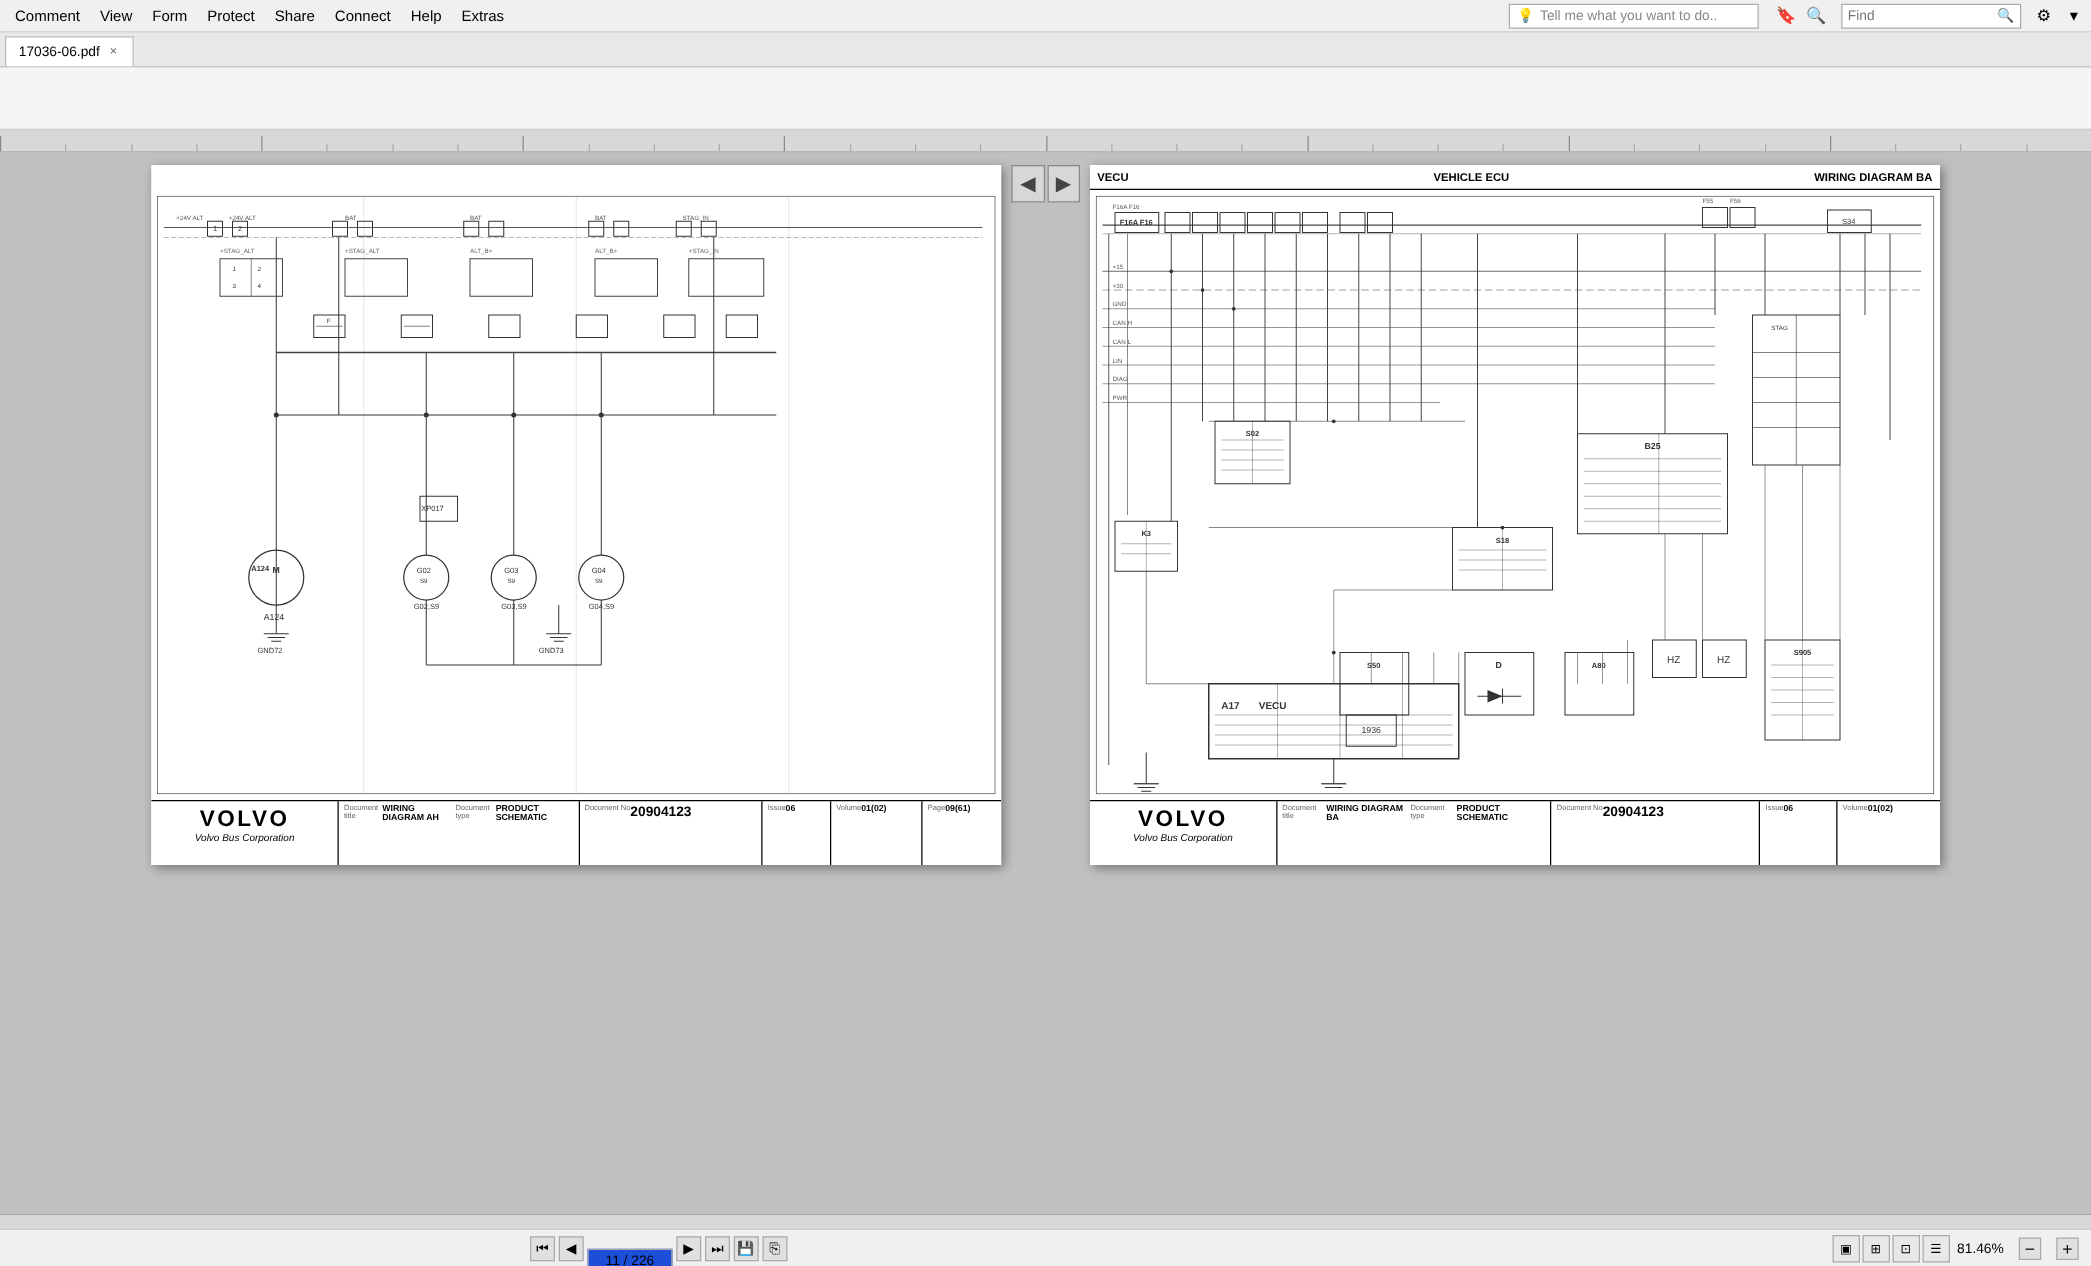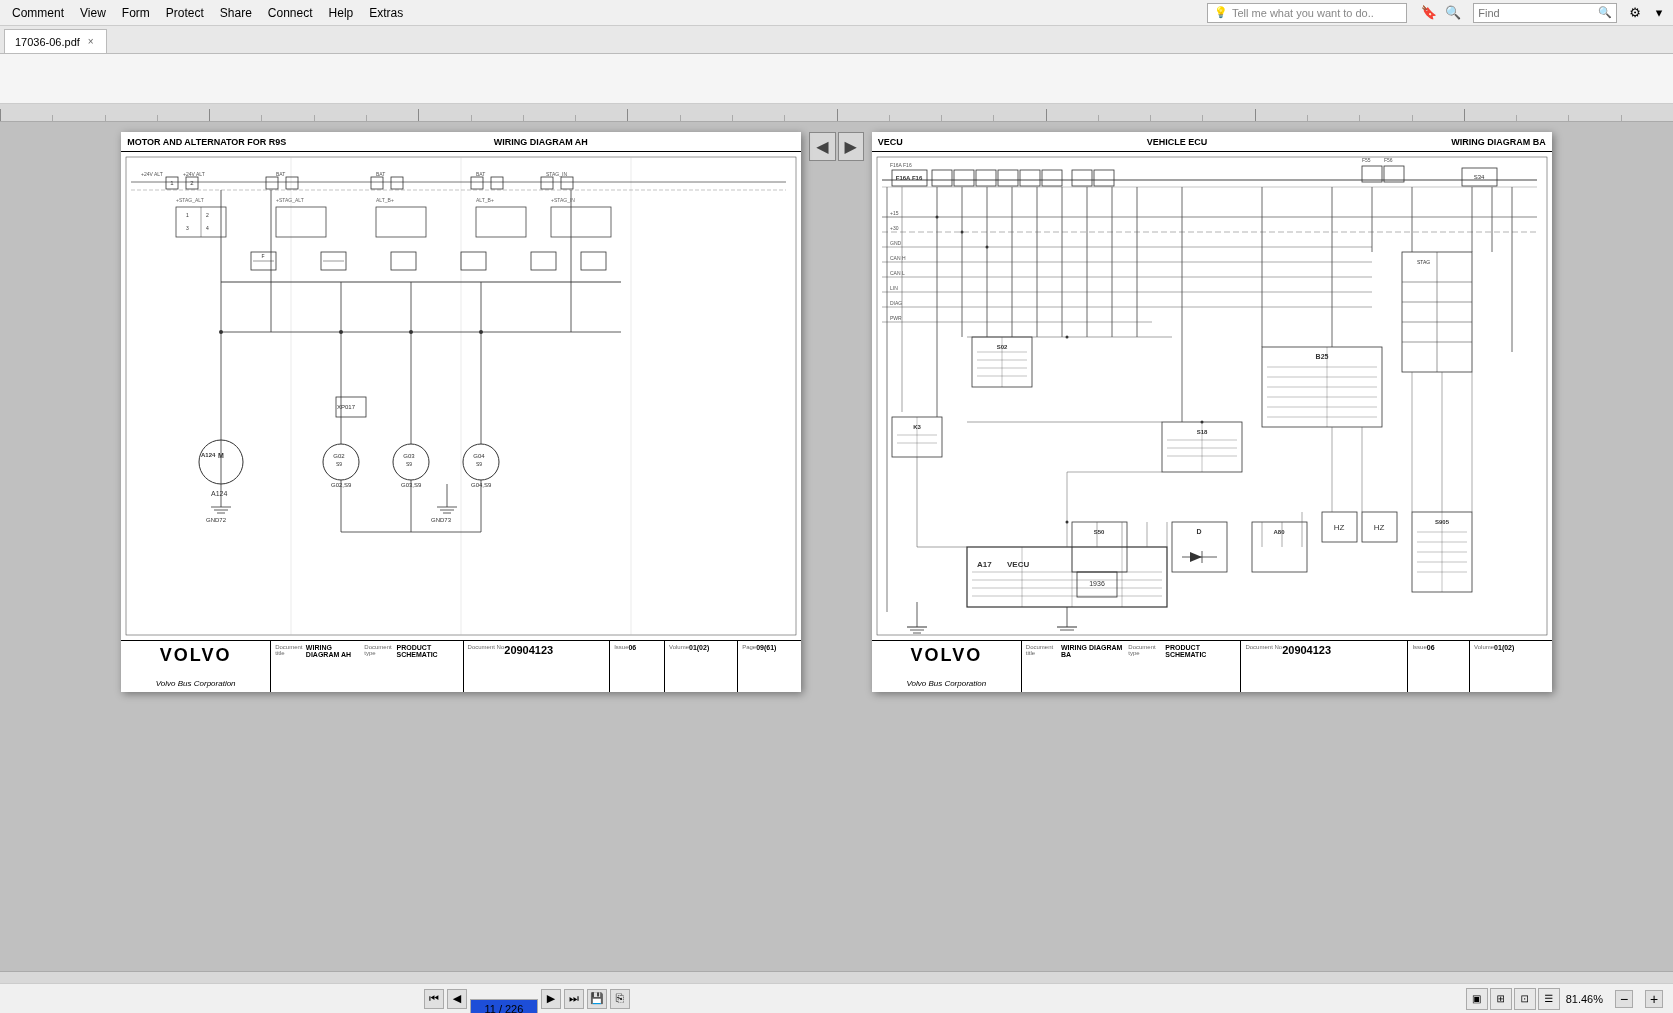--- a/index.html
+++ b/index.html
@@ -194,21 +194,21 @@
       border-top: 1px solid #000;
       display: flex;
       background: white;
     }
 
     .footer-logo-area {
       width: 150px;
       border-right: 1px solid #000;
       display: flex;
       flex-direction: column;
-      justify-content: space-between;
+      justify-content: flex-start;
       align-items: center;
       padding: 4px;
     }
 
     .volvo-logo {
       font-family: 'Arial Black', Arial, sans-serif;
       font-weight: 900;
       font-size: 18px;
       letter-spacing: 2px;
       color: #000;
@@ -453,24 +453,20 @@
   </div>
 </div>
 
 <div id="pages-wrapper">
 
   <div id="pages-inner">
 
     <div class="page-container page-left">
       <div class="page-content">
 
-        <div class="page-header-strip">
-          <span class="title-left">MOTOR AND ALTERNATOR FOR R9S</span>
-          <span class="title-center">WIRING DIAGRAM AH</span>
-        </div>
 
         <svg class="wiring-svg" viewBox="0 0 680 488" preserveAspectRatio="none" style="position:absolute;top:20px;left:0;width:100%;height:calc(100% - 72px);">
 
           <rect width="680" height="488" fill="white" stroke="none"></rect>
 
           <rect x="5" y="5" width="670" height="478" fill="none" stroke="#333" stroke-width="0.5"></rect>
 
           <line x1="170" y1="5" x2="170" y2="483" stroke="#bbb" stroke-width="0.3"></line>
           <line x1="340" y1="5" x2="340" y2="483" stroke="#bbb" stroke-width="0.3"></line>
           <line x1="510" y1="5" x2="510" y2="483" stroke="#bbb" stroke-width="0.3"></line>

